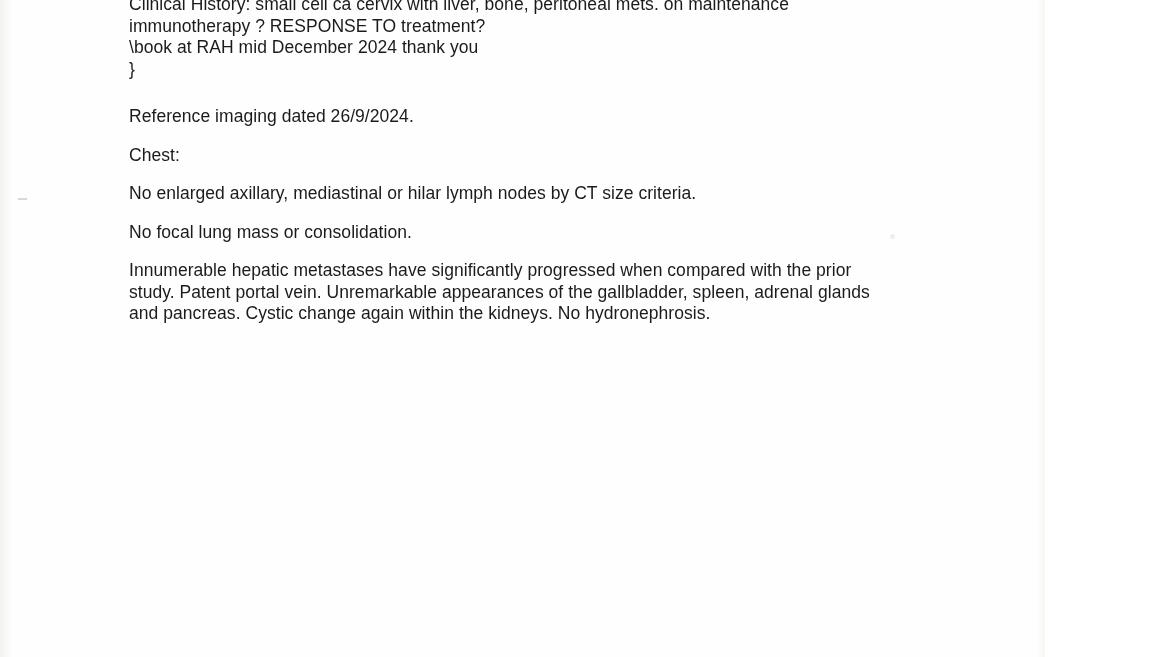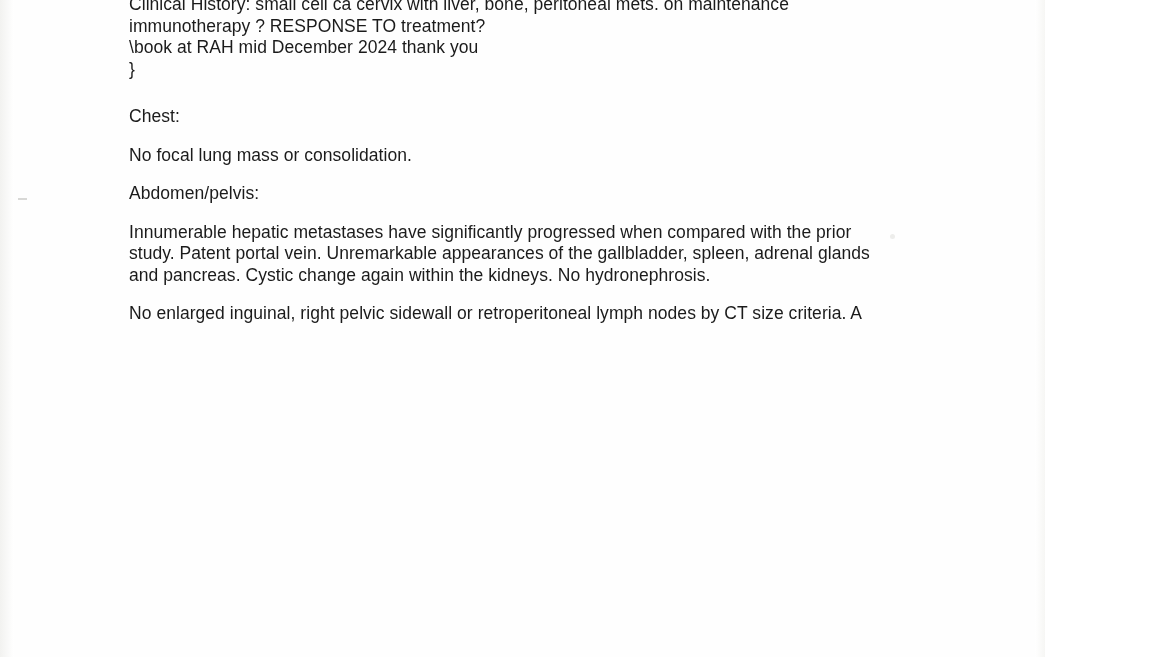--- a/index.html
+++ b/index.html
@@ -82,23 +82,23 @@
 
 <div class="page">
   <div class="mark-left"></div>
   <div class="mark-right"></div>
 
   <div class="doc-body">
     <p class="para brace">Clinical History: small cell ca cervix with liver, bone, peritoneal mets. on maintenance
 immunotherapy ? RESPONSE TO treatment?
 \book at RAH mid December 2024 thank you
 }</p>
+    <p class="para">Reference imaging dated 26/9/2024.</p>
     <p class="para">Chest:</p>
+    <p class="para">No enlarged axillary, mediastinal or hilar lymph nodes by CT size criteria.</p>
     <p class="para">No focal lung mass or consolidation.</p>
-    <p class="para">Abdomen/pelvis:</p>
     <p class="para">Innumerable hepatic metastases have significantly progressed when compared with the prior
 study. Patent portal vein. Unremarkable appearances of the gallbladder, spleen, adrenal glands
 and pancreas. Cystic change again within the kidneys. No hydronephrosis.</p>
-    <p class="para">No enlarged inguinal, right pelvic sidewall or retroperitoneal lymph nodes by CT size criteria. A</p>
   </div>
 
   <div class="edge-shade"></div>
 </div>
 
 </body></html>

